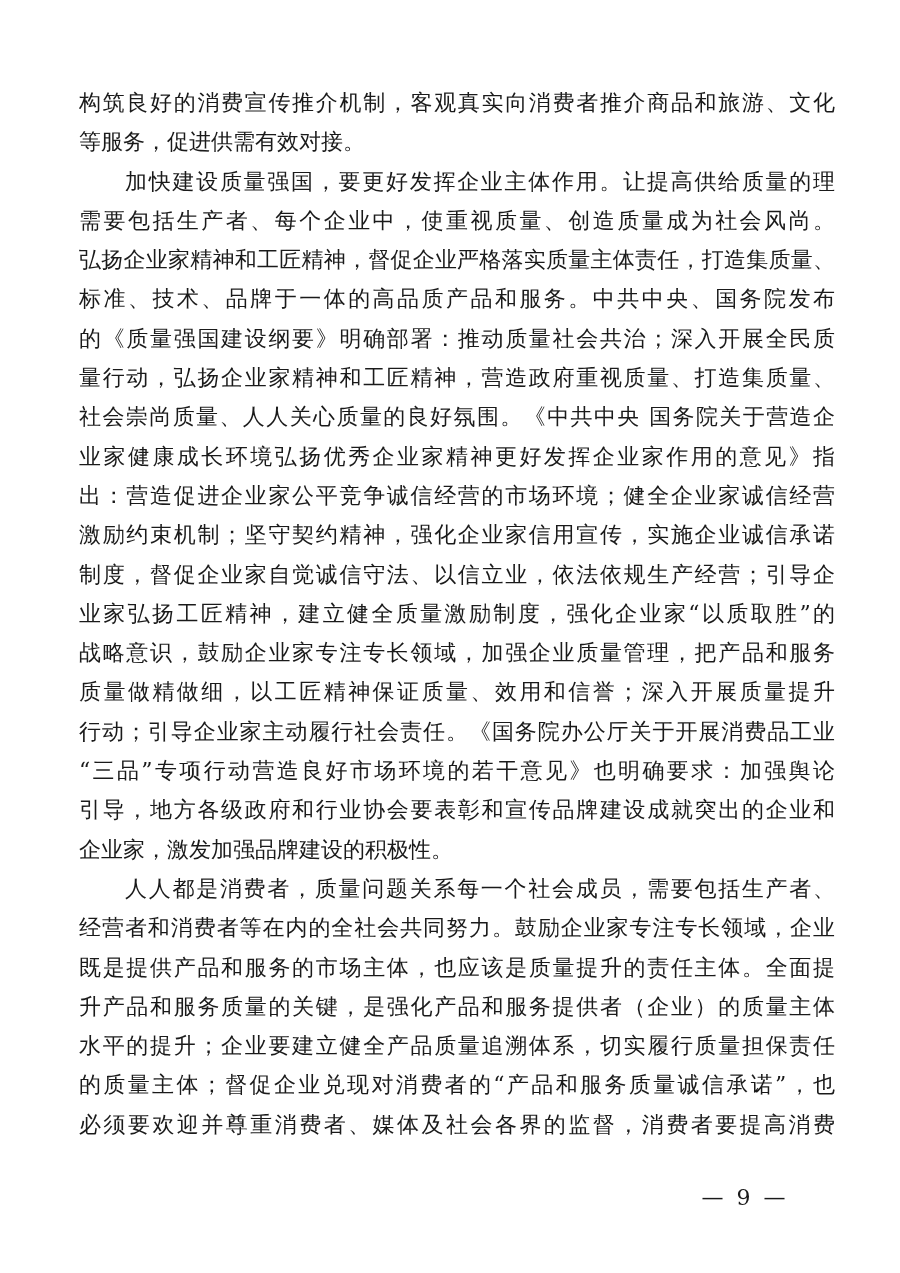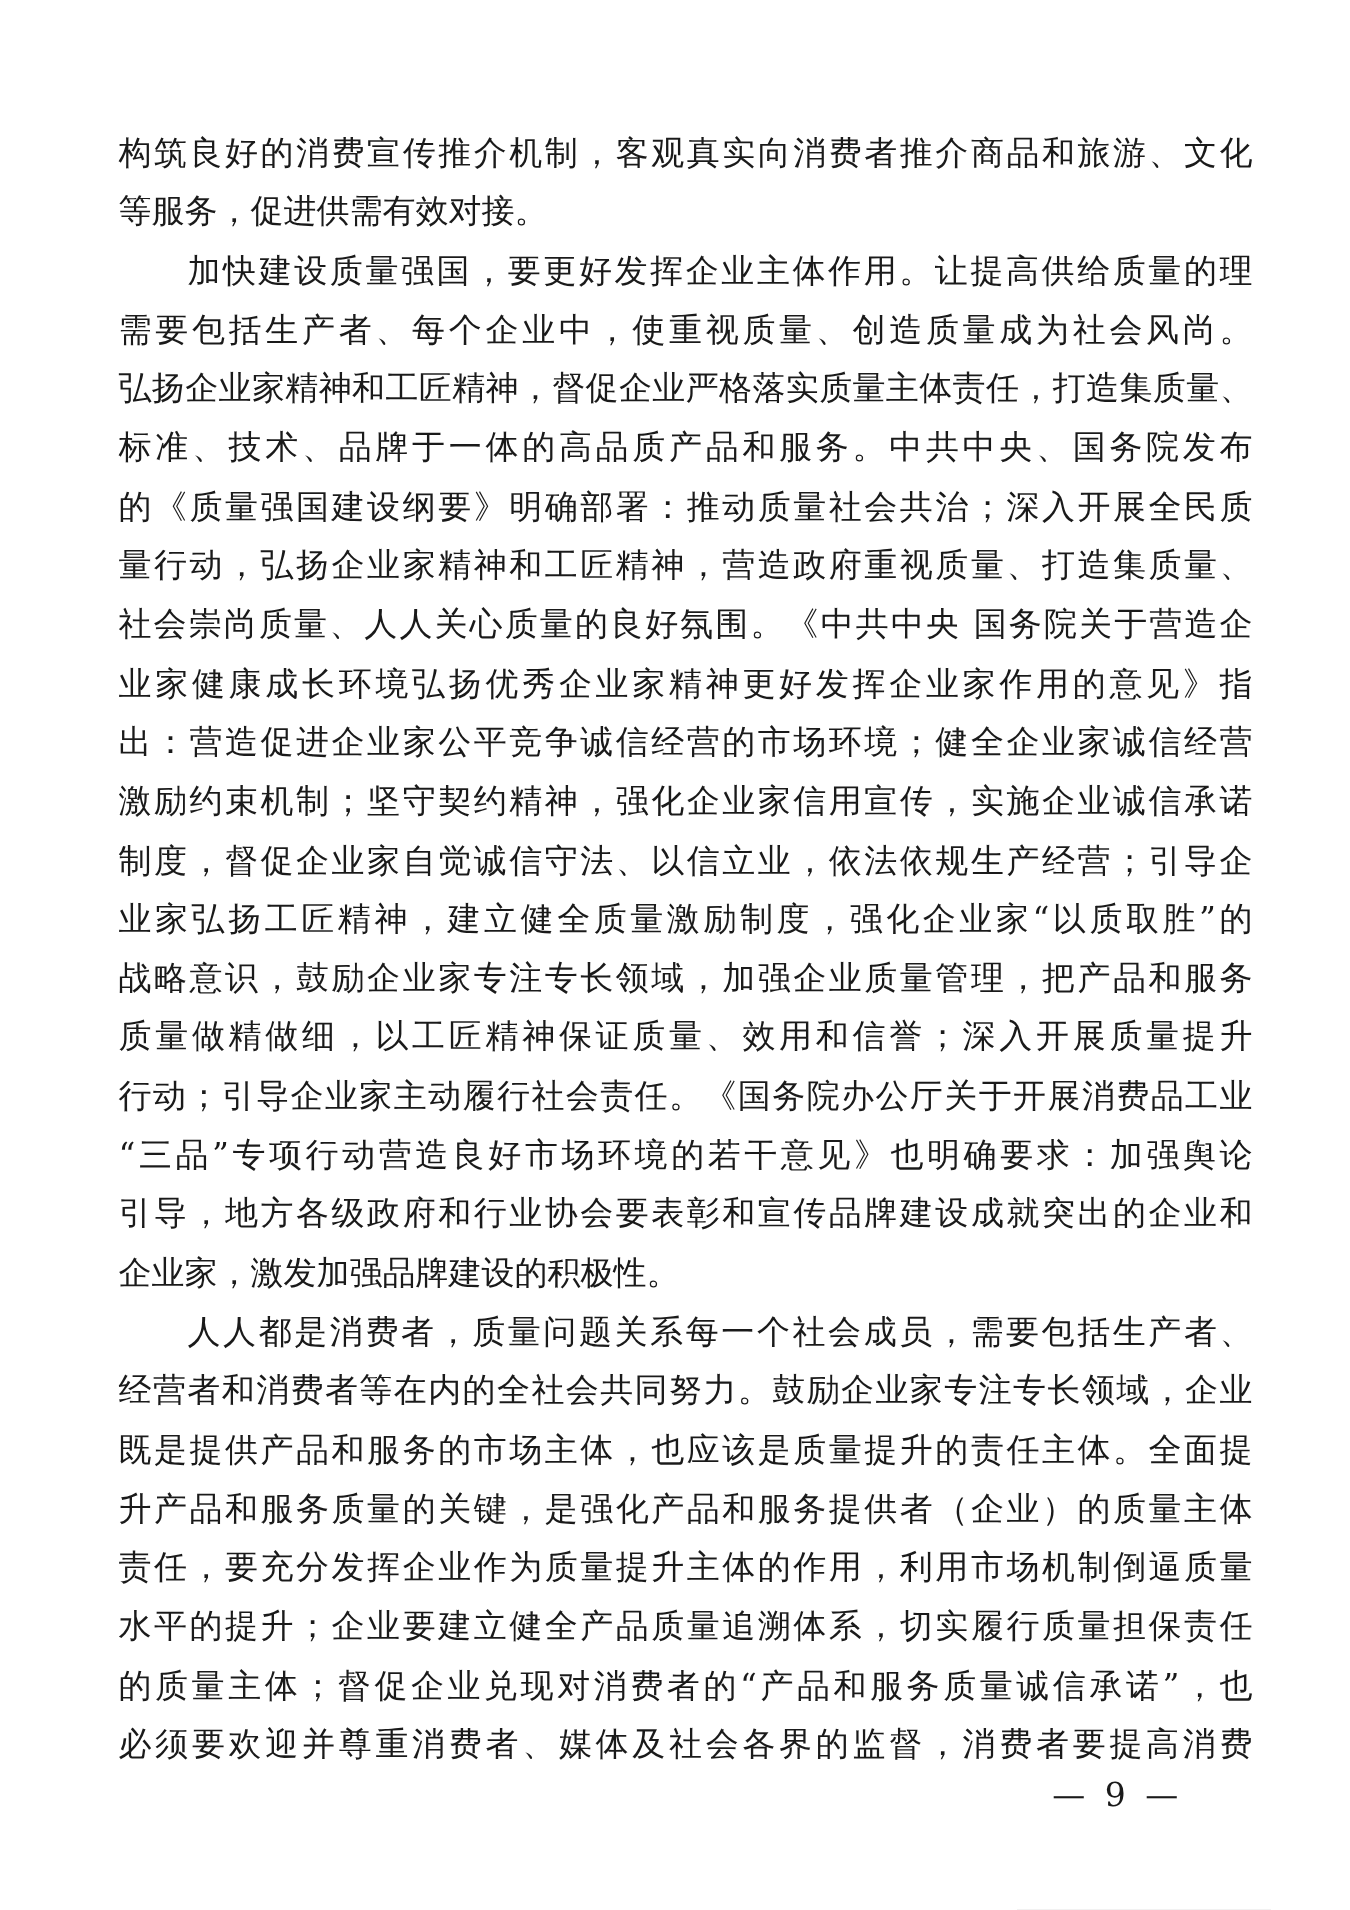--- a/index.html
+++ b/index.html
@@ -74,19 +74,18 @@
     <div class="line">战略意识，鼓励企业家专注专长领域，加强企业质量管理，把产品和服务</div>
     <div class="line">质量做精做细，以工匠精神保证质量、效用和信誉；深入开展质量提升</div>
     <div class="line">行动；引导企业家主动履行社会责任。《国务院办公厅关于开展消费品工业</div>
     <div class="line">“三品”专项行动营造良好市场环境的若干意见》也明确要求：加强舆论</div>
     <div class="line">引导，地方各级政府和行业协会要表彰和宣传品牌建设成就突出的企业和</div>
     <div class="line short">企业家，激发加强品牌建设的积极性。</div>
     <div class="line indent">人人都是消费者，质量问题关系每一个社会成员，需要包括生产者、</div>
     <div class="line">经营者和消费者等在内的全社会共同努力。鼓励企业家专注专长领域，企业</div>
     <div class="line">既是提供产品和服务的市场主体，也应该是质量提升的责任主体。全面提</div>
     <div class="line">升产品和服务质量的关键，是强化产品和服务提供者（企业）的质量主体</div>
-    <div class="line">责任，要充分发挥企业作为质量提升主体的作用，利用市场机制倒逼质量</div>
     <div class="line">水平的提升；企业要建立健全产品质量追溯体系，切实履行质量担保责任</div>
     <div class="line">的质量主体；督促企业兑现对消费者的“产品和服务质量诚信承诺”，也</div>
     <div class="line">必须要欢迎并尊重消费者、媒体及社会各界的监督，消费者要提高消费</div>
   </div>
   <div class="page-number">— 9 —</div>
 </div>
 
 </body></html>

